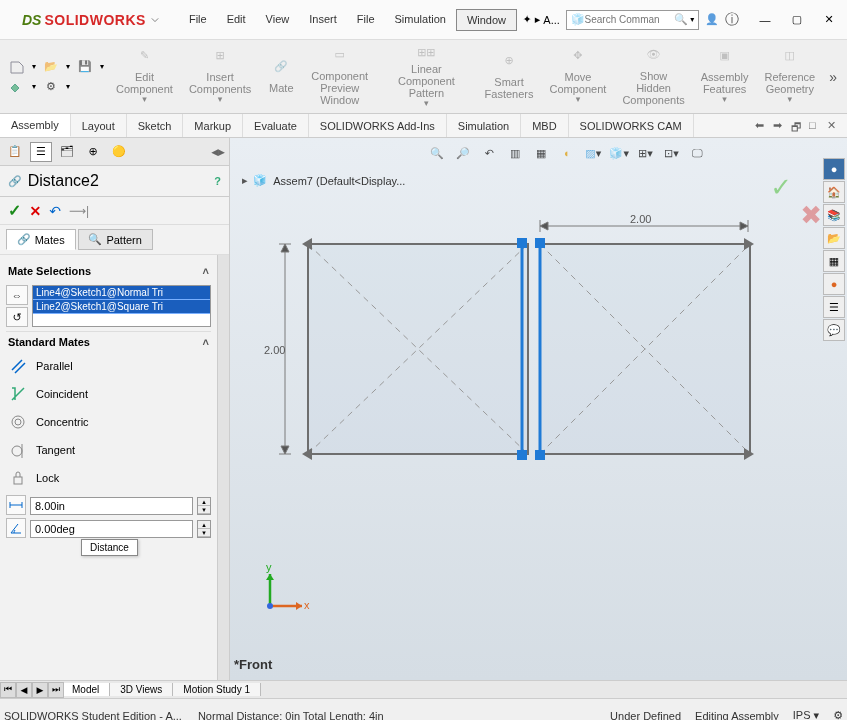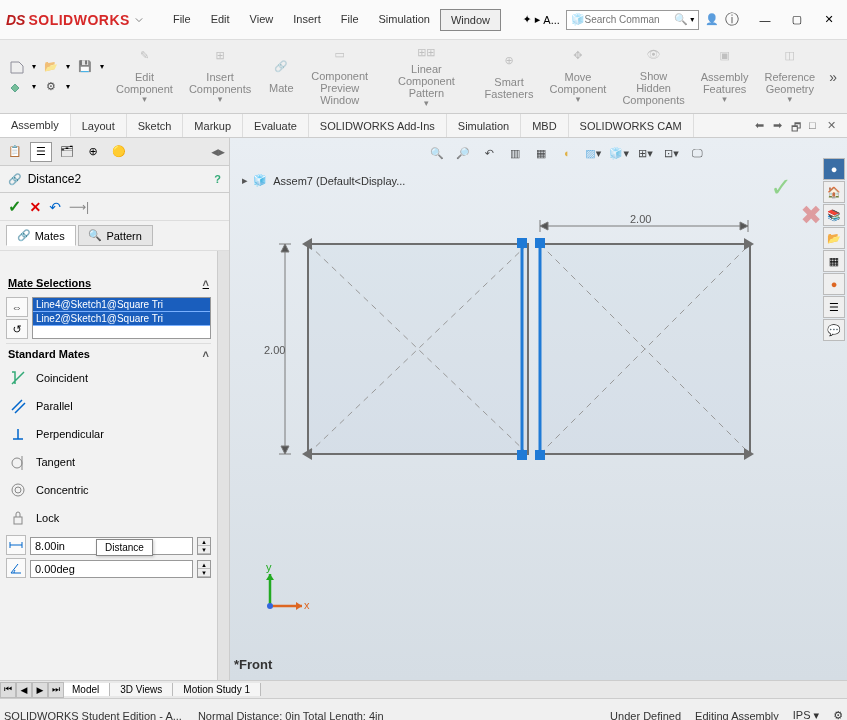--- a/index.html
+++ b/index.html
@@ -1,21 +1,21 @@
 <!DOCTYPE html>
 <html><head>
 <meta charset="utf-8">
 <style>
   * { box-sizing: border-box; margin: 0; padding: 0; font-family: "Segoe UI", Tahoma, sans-serif; font-size: 11px; }
   body { width: 847px; height: 720px; background: #fff; overflow: hidden; position: relative; }
   
   
   .title-bar { height: 40px; display: flex; align-items: center; padding: 0 6px; border-bottom: 1px solid #ddd; background: #fafafa; }
   .logo { display: flex; align-items: center; gap: 3px; margin-right: 20px; }
-  .logo-ds { color: #b91c1c; font-weight: bold; font-size: 14px; font-style: italic; }
+  .logo-ds { color: #4d7c0f; font-weight: bold; font-size: 14px; font-style: italic; margin-left: 16px; }
   .logo-sw { color: #d62828; font-weight: bold; font-size: 14px; letter-spacing: 0.5px; }
   .logo-arrow { width: 8px; height: 8px; margin-left: 2px; }
   .menu { display: flex; gap: 0; }
   .menu-item { padding: 4px 10px; cursor: pointer; color: #333; }
   .menu-item.boxed { border: 1px solid #888; background: #f0f0f0; }
   .title-right { margin-left: auto; display: flex; align-items: center; gap: 6px; }
   .star-lbl { display: flex; align-items: center; gap: 3px; font-size: 10px; }
   .search-box { display: flex; align-items: center; border: 1px solid #999; background: #fff; padding: 1px 4px; height: 20px; }
   .search-box input { border: none; outline: none; width: 90px; font-size: 10px; color: #888; }
   .win-btns { display: flex; gap: 8px; margin-left: 8px; }
@@ -38,47 +38,47 @@
   .cmd-tab-right { margin-left: auto; display: flex; align-items: center; gap: 4px; padding-right: 6px; }
   .mini-icon { width: 14px; height: 14px; opacity: 0.6; }
   
   
   .main { display: flex; height: 542px; }
   .left-panel { width: 230px; background: #f2f2f2; border-right: 1px solid #ccc; display: flex; flex-direction: column; position: relative;}
   .panel-header-tabs { height: 28px; display: flex; align-items: center; gap: 4px; padding: 0 4px; border-bottom: 1px solid #ccc; background: #e9e9e9; }
   .pht-icon { width: 22px; height: 20px; border: 1px solid transparent; display: flex; align-items: center; justify-content: center; cursor: pointer;}
   .pht-icon.sel { border: 1px solid #999; background: #fff;}
   .pmgr-title { display: flex; align-items: center; gap: 6px; padding: 6px 8px; border-bottom: 1px solid #ccc; }
-  .pmgr-title .name { font-weight: 500; font-size: 12px; }
+  .pmgr-title .name { font-weight: 500; font-size: 16px; }
   .help-q { margin-left: auto; color: #3a7; font-weight: bold; }
   .pmgr-actions { display: flex; gap: 8px; padding: 4px 8px; align-items: center; border-bottom: 1px solid #ddd;}
   .check { color: #1a8a1a; font-size: 16px; font-weight: bold;}
   .cross-r { color: #d00; font-size: 14px; font-weight: bold;}
   .undo-b { color: #0066cc; font-size: 14px;}
   .pin-g { color: #888; font-size: 12px;}
   .pmgr-tabs { display: flex; padding: 4px 6px; gap: 2px; border-bottom: 1px solid #ddd;}
   .pmgr-tab { display: flex; align-items: center; gap: 4px; padding: 3px 10px; border: 1px solid #bbb; background: #e6e6e6; cursor: pointer; font-size: 11px;}
   .pmgr-tab.active { background: #fff; border-bottom: 1px solid #fff; }
   .pmgr-body { flex: 1; overflow-y: auto; padding: 6px 6px; }
   .section-head { font-weight: bold; font-size: 11px; padding: 4px 2px; display: flex; justify-content: space-between; align-items: center; border-top: 1px solid #ddd; margin-top: 4px;}
-  .section-head:first-child { margin-top: 16px; border-top: none; text-decoration: underline;}
+  .section-head:first-child { margin-top: 0; border-top: none;}
   .chev { color: #555; }
   .selection-row { display: flex; gap: 4px; margin: 4px 0;}
   .sel-icons { display: flex; flex-direction: column; gap: 2px;}
   .sel-icons .sico { width: 22px; height: 20px; border: 1px solid #bbb; display:flex;align-items:center;justify-content:center; background:#fafafa;}
   .sel-list { flex: 1; border: 1px solid #999; background: #fff; min-height: 38px;}
   .sel-list-item { background: #1a5ebd; color: #fff; font-size: 10px; padding: 1px 3px; border-bottom: 1px solid #7ab0ff;}
   .mate-item { display: flex; align-items: center; gap: 8px; padding: 4px 2px; cursor: pointer;}
   .mate-icon { width: 20px; height: 20px; display:flex;align-items:center;justify-content:center;}
   .mate-input-row { display:flex; align-items:flex-end; gap:4px; margin:3px 0;}
   .mate-input-row .mate-icon { border: 1px solid #bbb; background:#fafafa;}
   .mate-input { flex:1; border:1px solid #999; padding:2px 4px; font-size:11px; background:#fff;}
   .spinner { width: 14px; display:flex; flex-direction:column; border:1px solid #999;}
   .spinner div { height: 8px; display:flex;align-items:center;justify-content:center; font-size:7px; background:#eee; border-bottom:1px solid #bbb;}
-  .tooltip-box { position:absolute; left: 96px; top: 401px; background:#fff; border:1px solid #888; padding:2px 8px; font-size:10px; box-shadow: 1px 1px 3px rgba(0,0,0,0.2);}
+  .tooltip-box { position:absolute; left: 81px; top: 401px; background:#fff; border:1px solid #888; padding:2px 8px; font-size:10px; box-shadow: 1px 1px 3px rgba(0,0,0,0.2);}
   .scroll-strip { width: 12px; background: #e2e2e2; border-left: 1px solid #ccc;}
   
   
   .canvas { flex: 1; background: linear-gradient(180deg, #e9eef3 0%, #d5dde4 100%); position: relative; overflow:hidden;}
   .view-toolbar { position: absolute; top: 2px; left: 50%; transform: translateX(-40%); display:flex; gap:4px; background: rgba(240,240,240,0.0); padding:3px;}
   .vt-ico { width: 22px; height: 20px; display:flex;align-items:center;justify-content:center; opacity:0.7;}
   .assem-name { position:absolute; top: 36px; left: 12px; display:flex; align-items:center; gap:6px; font-size:11px; color:#333;}
   .big-check { position:absolute; top:34px; right: 55px; color:#5bc24a; opacity: 0.6; font-size:26px;}
   .big-cross { position:absolute; top:62px; right: 25px; color:#d85050; opacity:0.5; font-size:26px;}
   .right-toolbar { position:absolute; top:20px; right:2px; display:flex; flex-direction:column; gap:1px;}
@@ -284,69 +284,61 @@
         <div class="section-head">
             <span>Mate Selections</span>
             <span class="chev">˄</span>
           </div>
         <div class="selection-row">
           <div class="sel-icons">
             <div class="sico">⇔</div>
             <div class="sico">↺</div>
           </div>
           <div class="sel-list">
-            <div class="sel-list-item">Line4@Sketch1@Square Tri</div>
+            <div class="sel-list-item">Line4@Sketch1@Normal Tri</div>
             <div class="sel-list-item">Line2@Sketch1@Square Tri</div>
           </div>
         </div>
         <div class="section-head">
             <span>Standard Mates</span>
             <span class="chev">˄</span>
+          </div>
+        <div class="mate-item">
+            <div class="mate-icon">
+              <svg width="18" height="18" viewBox="0 0 18 18">
+                <path d="M3 13L13 3M6 16L16 6" stroke="#06c" fill="none" stroke-width="1.5"></path>
+              </svg>
+            </div>
+            <span>Parallel</span>
           </div>
         <div class="mate-item">
             <div class="mate-icon">
               <svg width="18" height="18" viewBox="0 0 18 18">
                 <path d="M3 15L15 3M3 3l3 0 0 12" stroke="#3a7" fill="none" stroke-width="1.5"></path>
               </svg>
             </div>
             <span>Coincident</span>
           </div>
         <div class="mate-item">
             <div class="mate-icon">
               <svg width="18" height="18" viewBox="0 0 18 18">
-                <path d="M3 13L13 3M6 16L16 6" stroke="#06c" fill="none" stroke-width="1.5"></path>
-              </svg>
-            </div>
-            <span>Parallel</span>
-          </div>
-        <div class="mate-item">
-            <div class="mate-icon">
-              <svg width="18" height="18" viewBox="0 0 18 18">
-                <path d="M4 14h10M9 14V4" stroke="#06c" fill="none" stroke-width="1.5"></path>
-              </svg>
-            </div>
-            <span>Perpendicular</span>
+                <circle cx="9" cy="9" r="6" stroke="#888" fill="none"></circle>
+                <circle cx="9" cy="9" r="3" stroke="#888" fill="none"></circle>
+              </svg>
+            </div>
+            <span>Concentric</span>
           </div>
         <div class="mate-item">
             <div class="mate-icon">
               <svg width="18" height="18" viewBox="0 0 18 18">
                 <circle cx="8" cy="10" r="5" stroke="#888" fill="none"></circle>
                 <path d="M13 3v14" stroke="#888"></path>
               </svg>
             </div>
             <span>Tangent</span>
-          </div>
-        <div class="mate-item">
-            <div class="mate-icon">
-              <svg width="18" height="18" viewBox="0 0 18 18">
-                <circle cx="9" cy="9" r="6" stroke="#888" fill="none"></circle>
-                <circle cx="9" cy="9" r="3" stroke="#888" fill="none"></circle>
-              </svg>
-            </div>
-            <span>Concentric</span>
           </div>
         <div class="mate-item">
             <div class="mate-icon">
               <svg width="18" height="18" viewBox="0 0 18 18">
                 <rect x="5" y="8" width="8" height="7" stroke="#888" fill="none"></rect>
                 <path d="M7 8V5a2 2 0 014 0v3" stroke="#888" fill="none"></path>
               </svg>
             </div>
             <span>Lock</span>
           </div>

